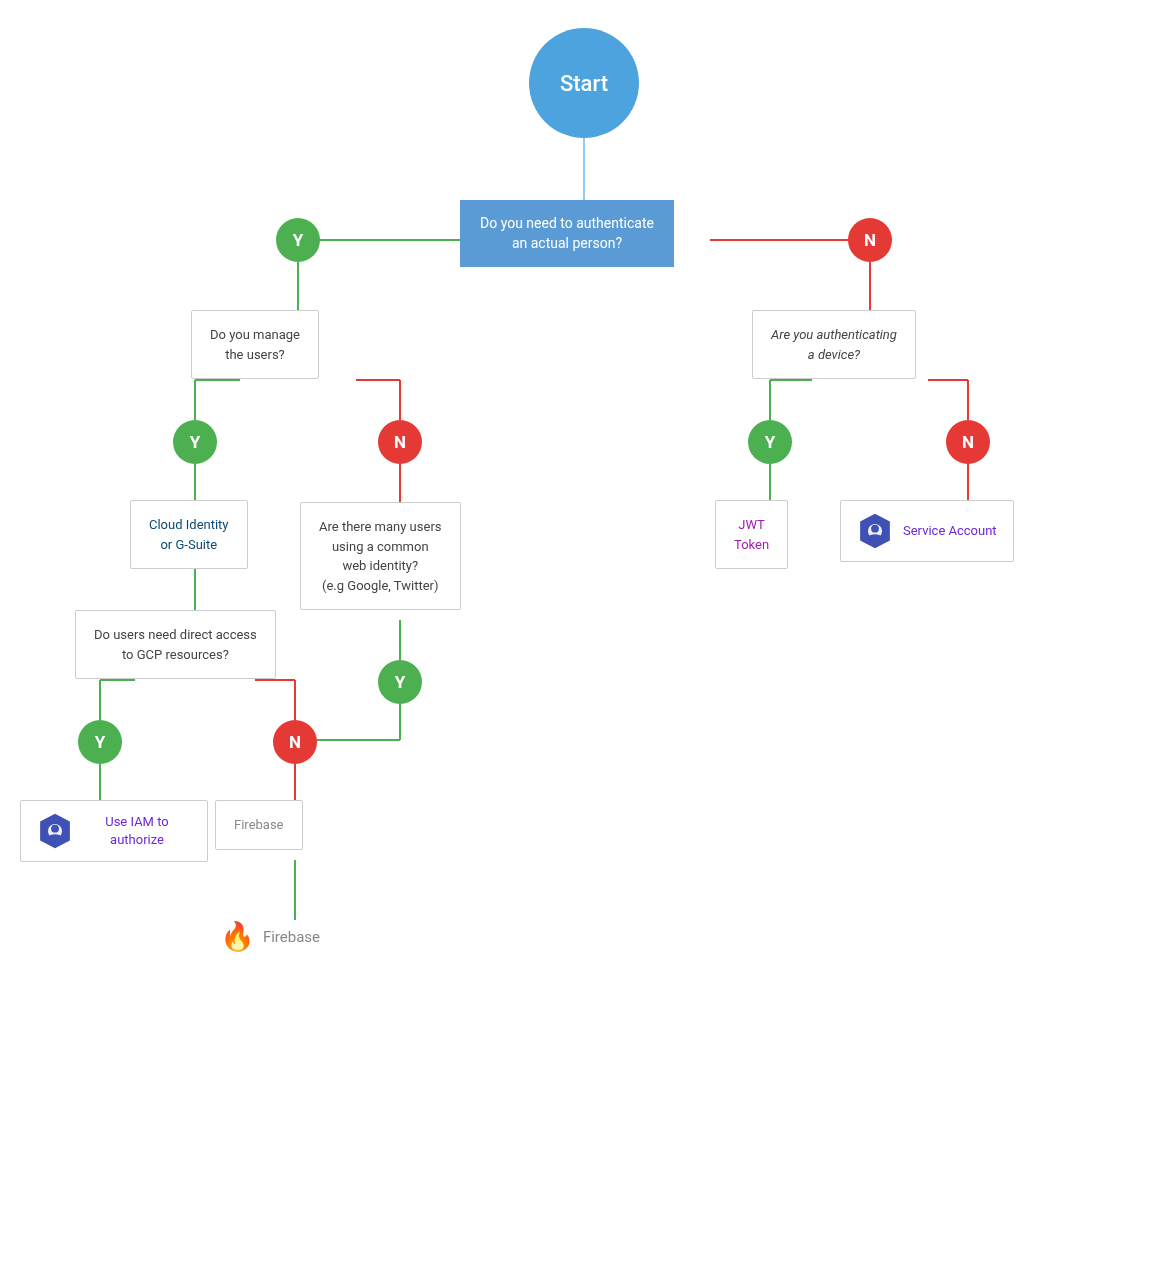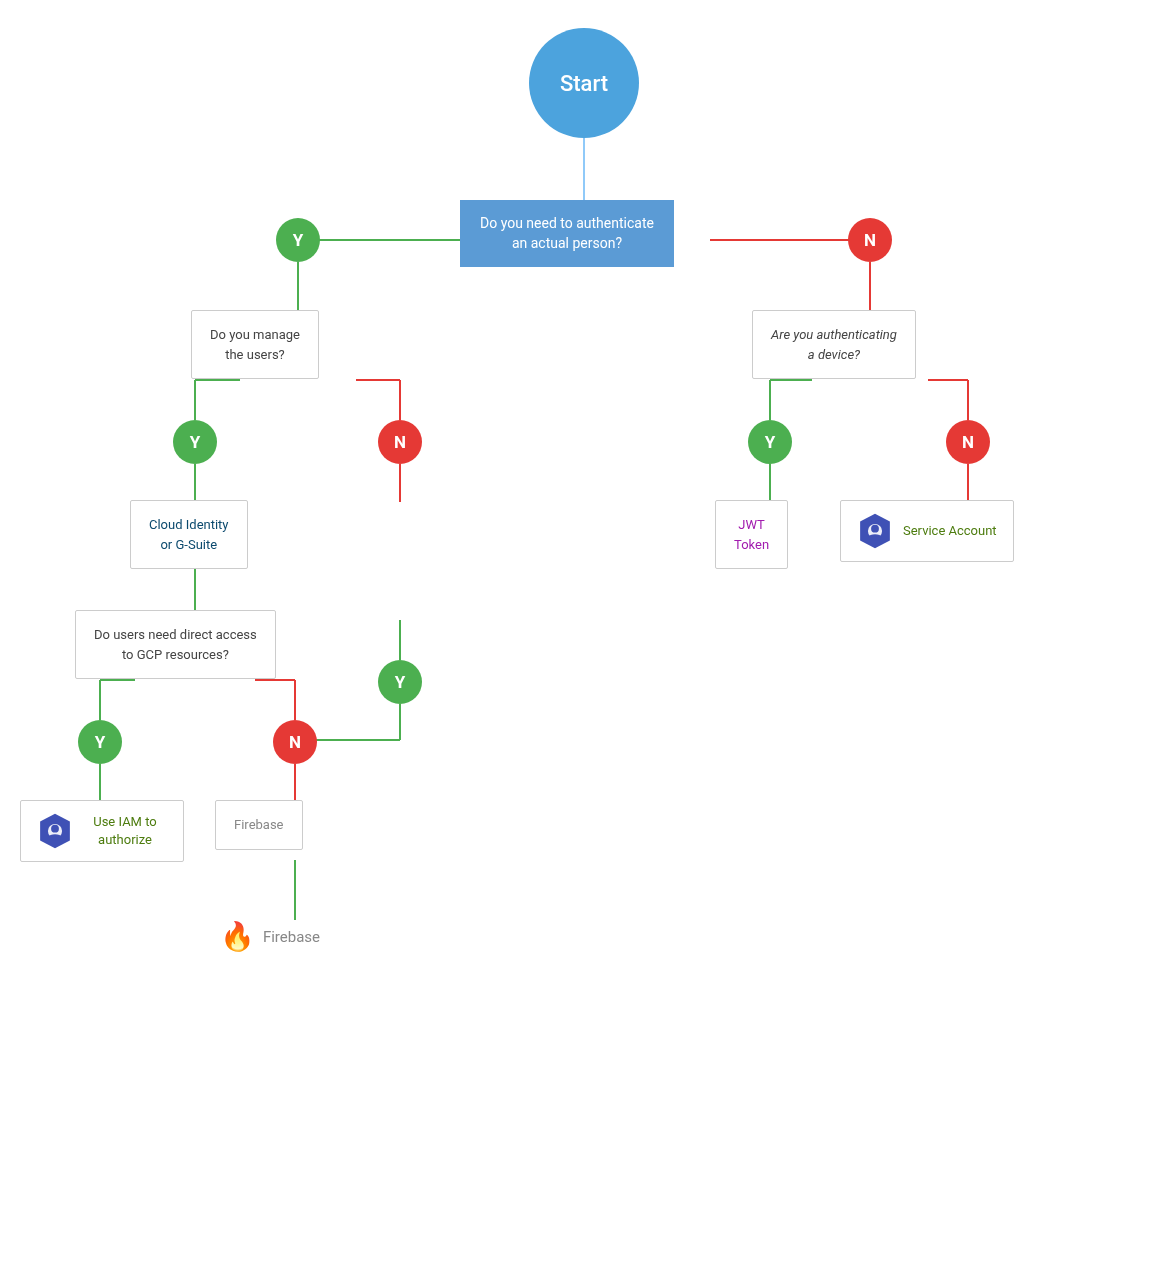--- a/index.html
+++ b/index.html
@@ -60,21 +60,21 @@
       color: #444;
       padding: 14px 18px;
       font-size: 13px;
       font-weight: 400;
       line-height: 1.5;
       border-radius: 2px;
     }
     .node-result {
       background: white;
       border: 1.5px solid #ccc;
-      color: #4d7c0f;
+      color: #6d28d9;
       padding: 12px 16px;
       font-size: 13px;
       line-height: 1.4;
       border-radius: 2px;
       display: flex;
       align-items: center;
       gap: 10px;
     }
     .yn-circle {
       width: 44px;
@@ -210,20 +210,25 @@
   <div class="yn-circle yn-red" style="left:946px; top:420px;">
     <span>N</span>
   </div>
 
   <div class="node" style="left:130px; top:500px; width:170px;">
     <div class="node-box">
       <span style="color:#0c4a6e; font-size:13px;">Cloud Identity<br>or G-Suite</span>
     </div>
   </div>
 
+  <div class="node" style="left:300px; top:502px; width:210px;">
+    <div class="node-box">
+      <span style="font-size:13px;">Are there many users<br>using a common<br>web identity?<br>(e.g Google, Twitter)</span>
+    </div>
+  </div>
 
   <div class="node" style="left:715px; top:500px; width:110px;">
     <div class="node-box">
       <span style="color:#a21caf; font-size:13px;">JWT<br>Token</span>
     </div>
   </div>
 
   <div class="node" style="left:840px; top:500px; width:220px;">
     <div class="node-result">
       <div class="hexagon">
@@ -250,21 +255,21 @@
   </div>
 
   <div class="yn-circle yn-red" style="left:273px; top:720px;">
     <span>N</span>
   </div>
 
   <div class="yn-circle yn-green" style="left:378px; top:660px;">
     <span>Y</span>
   </div>
 
-  <div class="node" style="left:20px; top:800px; width:164px;">
+  <div class="node" style="left:20px; top:800px; width:188px;">
     <div class="node-result">
       <div class="hexagon">
         <svg viewBox="0 0 40 46" fill="none">
           <polygon points="20,1 39,11 39,35 20,45 1,35 1,11" fill="#3F51B5"></polygon>
           <circle cx="20" cy="23" r="9" fill="white" opacity="0.9"></circle>
           <circle cx="20" cy="20" r="5" fill="#3F51B5"></circle>
           <ellipse cx="20" cy="31" rx="8" ry="4" fill="#3F51B5"></ellipse>
         </svg>
       </div>
       <span>Use IAM to

